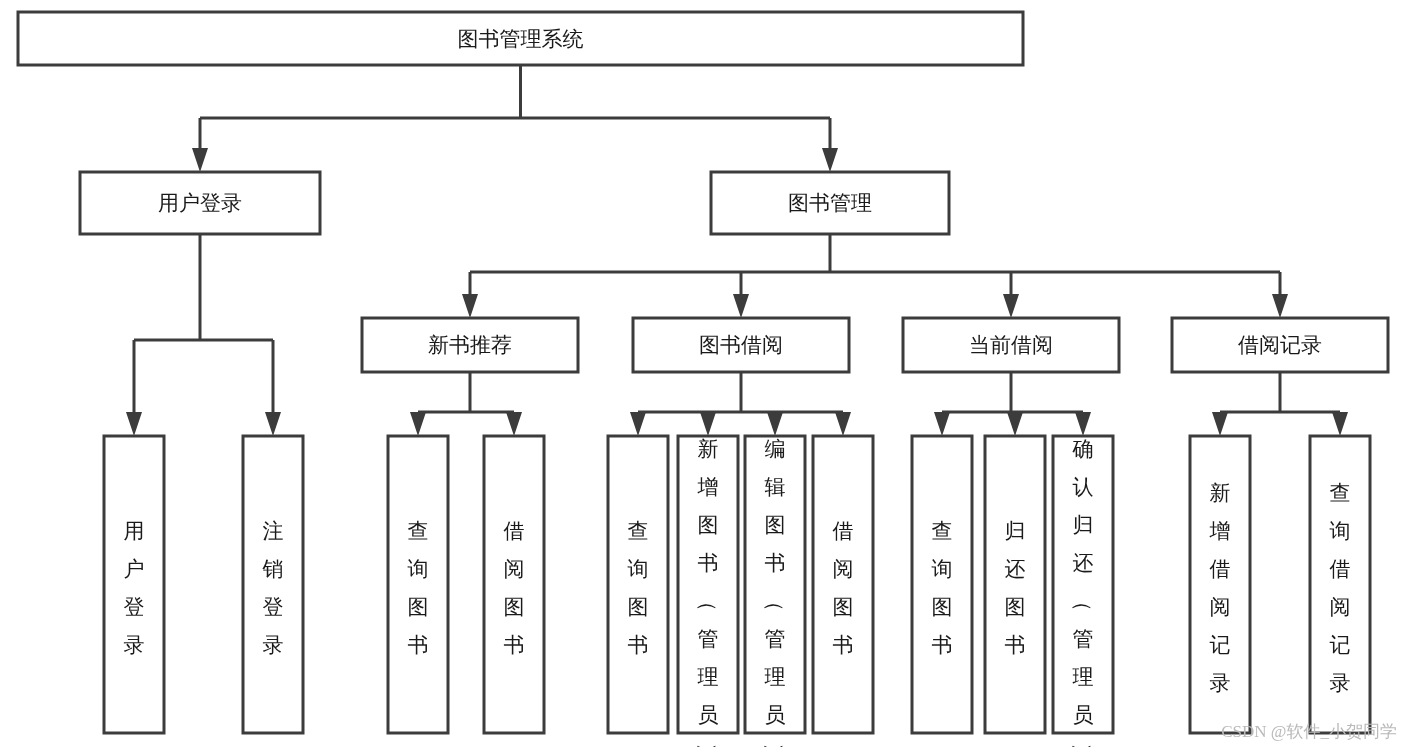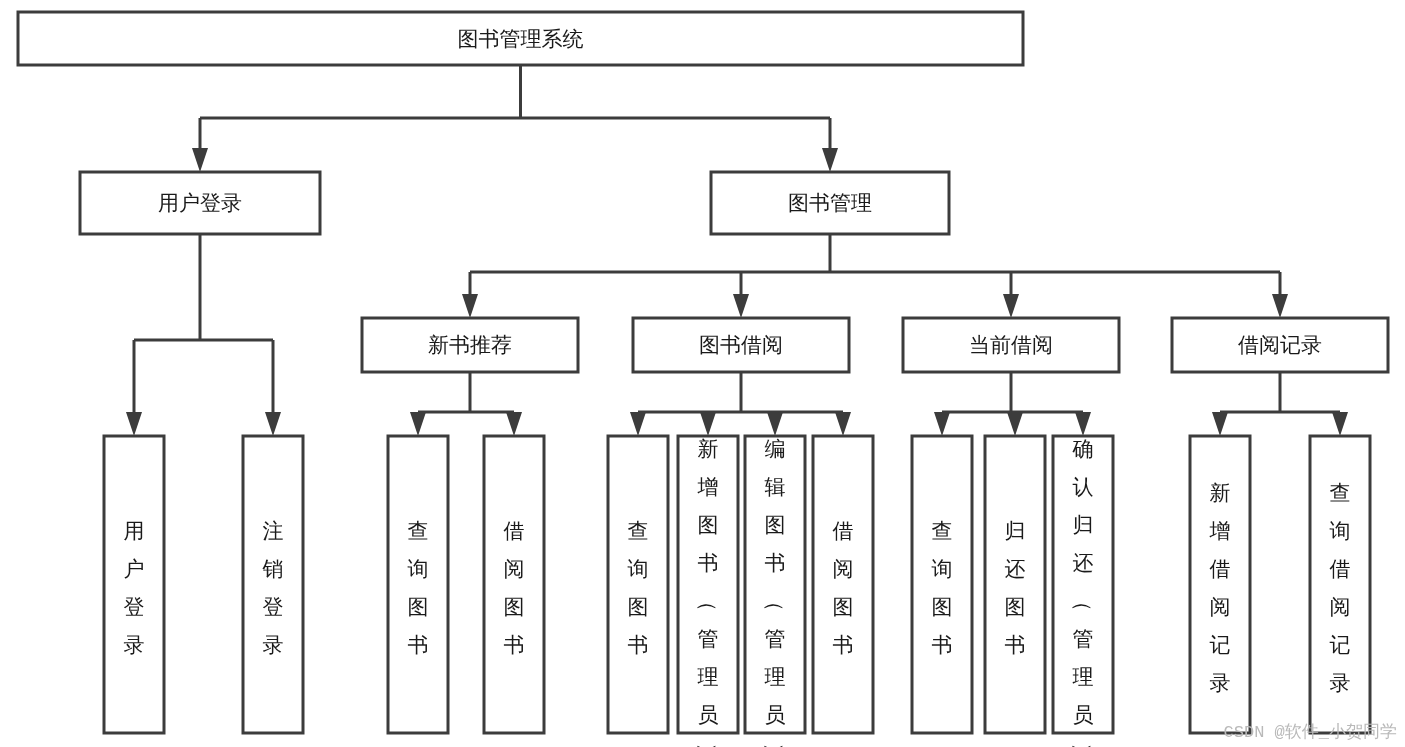--- a/index.html
+++ b/index.html
@@ -8,21 +8,21 @@
   #stage{position:relative;width:1405px;height:747px;background:#ffffff;border-radius:7px;}
   svg{position:absolute;left:0;top:0;}
   .nodebox{fill:#ffffff;stroke:#3c3c3c;stroke-width:3;}
   .conn{stroke:#3c3c3c;stroke-width:3;fill:none;}
   .arrowhead{fill:#3c3c3c;}
   .hlabel{font-family:"DejaVu Sans","Liberation Sans",sans-serif;
           font-size:21px;fill:#1a1a1a;text-anchor:middle;dominant-baseline:middle;}
   .vlabel{font-family:"DejaVu Sans","Liberation Sans",sans-serif;
           font-size:21px;fill:#1a1a1a;text-anchor:middle;}
   .watermark{position:absolute;right:8px;bottom:4px;font-size:17px;color:#b9b9b9;
-             font-family:Liberation Mono, monospace;white-space:nowrap;}
+             font-family:Liberation Serif, serif;white-space:nowrap;}
 </style>
 </head>
 <body>
 
 <div id="stage">
   <svg id="diagram-svg" width="1405" height="747" viewBox="0 0 1405 747">
     <defs></defs>
     <g id="connectors">
         <g>
           <line x1="520.5" y1="65" x2="520.5" y2="118" class="conn"></line>

